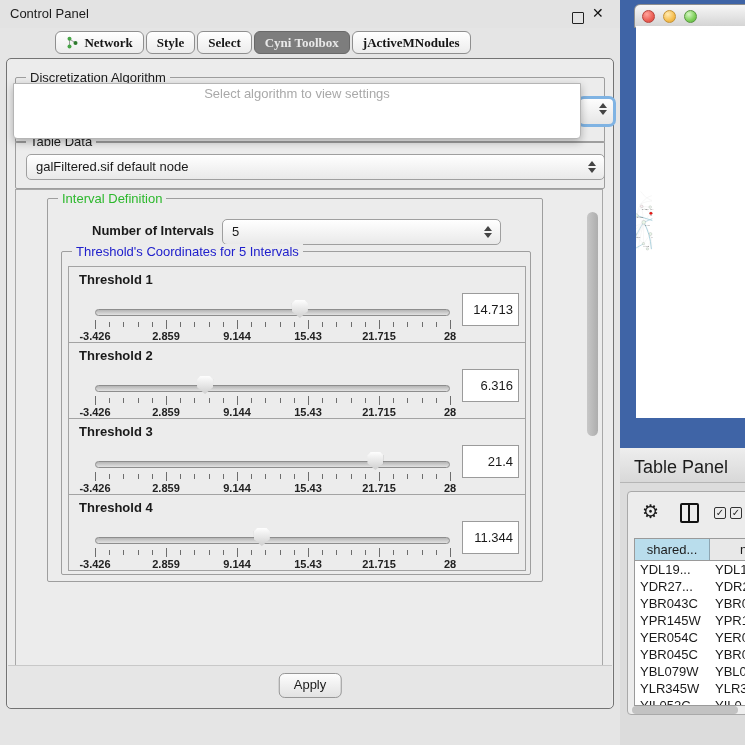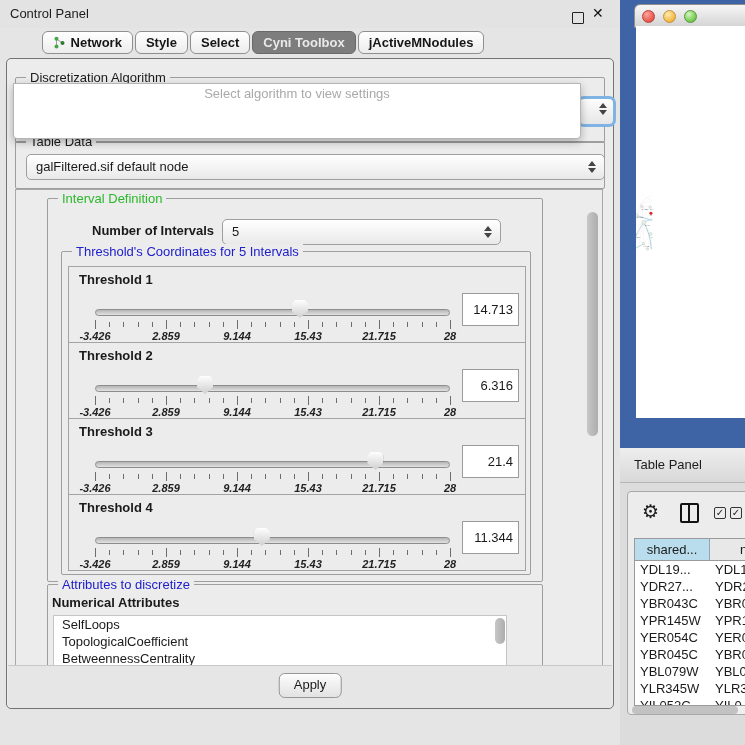--- a/index.html
+++ b/index.html
@@ -7,21 +7,21 @@
        font-family:"Liberation Sans","DejaVu Sans",sans-serif;font-size:13px;color:#1a1a1a;
        background:#e5e5e5;}
 
   
   #left-window{position:absolute;left:0;top:0;width:620px;height:745px;background:#e5e5e5;}
   #titlebar{position:absolute;left:0;top:0;width:620px;height:28px;background:#e3e3e3;}
   #titlebar .title{position:absolute;left:10px;top:6px;font-size:13px;color:#1c1c1c;}
   .float-btn{position:absolute;left:572px;top:12px;width:10px;height:10px;border:1.6px solid #222;border-radius:1px;}
   .close-btn{position:absolute;left:592px;top:5px;font-size:14px;font-weight:bold;color:#111;}
 
-  .tabstrip{position:absolute;left:0;right:0;display:flex;justify-content:center;}
+  .tabstrip{position:absolute;left:0;right:0;display:flex;justify-content:center;font-family:Liberation Serif, serif;}
   .tabstrip-inner{display:flex;gap:2px;}
   #top-tabs{top:31px;}
   #top-tabs .tabstrip-inner{transform:translateX(-47px);}
   #bottom-tabs{top:701px;z-index:5;}
   .tab{height:21px;padding:0 10px;border:1px solid #8f8f8f;border-radius:6px;
        background:linear-gradient(#ffffff,#ececec);font-weight:600;font-size:13px;color:#161616;
        display:flex;align-items:center;gap:5px;white-space:nowrap;}
   .tab.active{background:#7d7d7d;color:#e9e9e9;border-color:#696969;}
 
   #main-panel{position:absolute;left:6px;top:58px;width:606px;height:649px;
@@ -59,21 +59,21 @@
   #viewport-scroll{right:4px;top:22px;width:11px;height:224px;}
 
   
   #interval-group{left:31px;top:8px;width:494px;height:382px;}
   #noi-label{position:absolute;left:44px;top:24px;font-weight:bold;}
   #noi-combo{left:174px;top:20px;width:246px;}
   #thr-group{left:13px;top:52px;width:468px;height:322px;}
 
   .thr{position:absolute;left:6px;width:456px;height:75px;border:1px solid #a3a3a3;background:#ececec;}
   .thr-label{position:absolute;left:10px;top:5px;font-weight:bold;}
-  .slider{position:absolute;left:26px;top:26px;width:355px;height:46px;font-style:italic;}
+  .slider{position:absolute;left:26px;top:26px;width:355px;height:46px;}
   .track{position:absolute;left:0;right:0;top:16px;height:5px;border:1px solid #8d8d8d;border-radius:4px;
          background:linear-gradient(#b5b5b5,#e2e2e2);}
   .handle{position:absolute;top:7px;width:16px;height:18px;
           background:linear-gradient(#fefefe,#cfcfcf);
           clip-path:polygon(50% 100%,0 62%,0 20%,20% 0,80% 0,100% 20%,100% 62%);
           filter:drop-shadow(0 0 1px #777);}
   .ticks{position:absolute;left:0;right:0;top:27px;height:9px;}
   .tick{position:absolute;top:2px;width:1px;height:5px;background:#6d6d6d;}
   .tick.major{top:0;height:9px;}
   .ticklabels{position:absolute;left:0;right:0;top:37px;height:12px;}
@@ -100,21 +100,21 @@
   #net-titlebar{position:absolute;left:14px;top:4px;width:115px;height:22px;
                 background:linear-gradient(#f7f7f7,#d3d3d3);border:1px solid #8e8e8e;border-radius:6px 0 0 0;}
   .light{position:absolute;top:5px;width:11px;height:11px;border-radius:50%;}
   .light.red{left:7px;background:radial-gradient(circle at 35% 30%,#ffa49c,#ec5f55 60%,#d2433b);border:1px solid #b5423c;}
   .light.yellow{left:28px;background:radial-gradient(circle at 35% 30%,#ffeab2,#f6be4f 60%,#dfa32f);border:1px solid #c49336;}
   .light.green{left:49px;background:radial-gradient(circle at 35% 30%,#d5f6c3,#7ccf57 60%,#5cb345);border:1px solid #57963f;}
   #net-canvas{position:absolute;left:16px;top:26px;width:109px;height:392px;background:#ffffff;}
 
   #table-panel-header{position:absolute;left:0;top:448px;width:125px;height:34px;
                       background:linear-gradient(#eeeeee,#d8d8d8);border-bottom:1px solid #b5b5b5;}
-  #table-panel-header .tp-title{position:absolute;left:14px;top:9px;font-size:13px;color:#1c1c1c;}
+  #table-panel-header .tp-title{position:absolute;left:14px;top:9px;font-size:18px;color:#1c1c1c;}
   #tp-lower{position:absolute;left:0;top:483px;width:125px;height:262px;background:#dcdcdc;}
   #tp-panel{position:absolute;left:7px;top:8px;width:120px;height:222px;background:#ececec;
             border:1px solid #a9a9a9;border-radius:4px;}
   .gear{position:absolute;left:14px;top:8px;font-size:19px;color:#1a1a1a;line-height:24px;}
   .columns-icon{position:absolute;left:52px;top:11px;width:15px;height:16px;border:2px solid #111;border-radius:2px;}
   .columns-icon::after{content:"";position:absolute;left:6px;top:0;width:2px;height:16px;background:#111;}
   .cb{position:absolute;top:15px;width:10px;height:10px;border:1.5px solid #333;border-radius:2px;font-size:10px;
       line-height:10px;text-align:center;color:#222;}
   #cb1{left:86px;} #cb2{left:102px;}
   #tp-table{position:absolute;left:6px;top:46px;width:114px;height:166px;background:#ffffff;
@@ -387,32 +387,20 @@
                     <span class="ticklab" style="left: 100%;">28</span>
                   </div>
                   <div class="handle" style="left: calc(47% - 8px);"></div>
                 </div>
                 <div class="thr-value">11.344</div>
               </div>
             </div>
         </div>
       </div>
 
-      <div id="attr-group" class="group">
-        <span class="group-title gt-blue">Attributes to discretize</span>
-        <span id="attr-sub">Numerical Attributes</span>
-        <div id="attr-list">
-          <div>
-              <div class="attr-item">SelfLoops</div>
-              <div class="attr-item">TopologicalCoefficient</div>
-              <div class="attr-item">BetweennessCentrality</div>
-            </div>
-          <div id="attr-scroll" class="vscroll-thumb"></div>
-        </div>
-      </div>
     </div>
 
     <div id="apply-strip">
       <div id="apply-btn">Apply</div>
     </div>
   </div>
 
 </div>
 
 <div id="right-panel">

